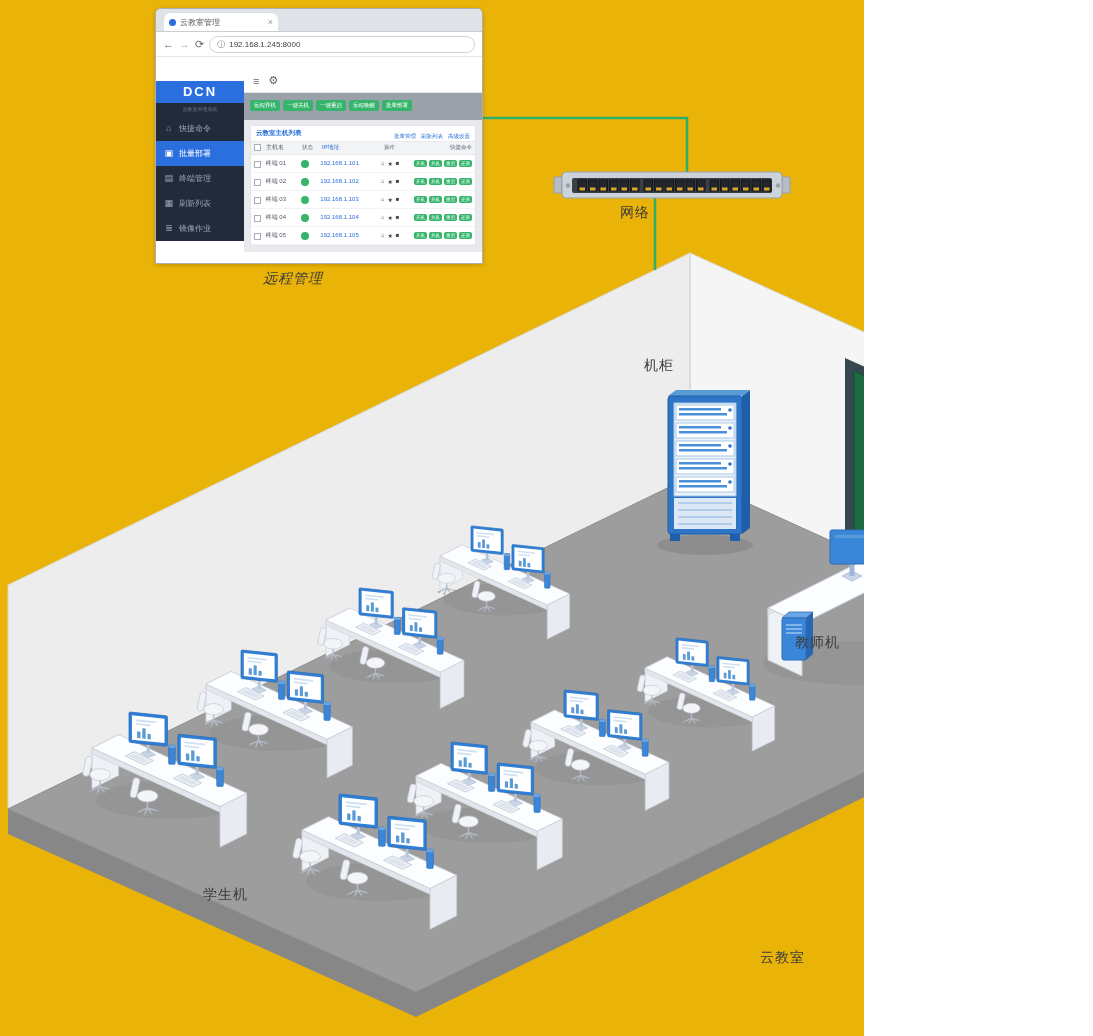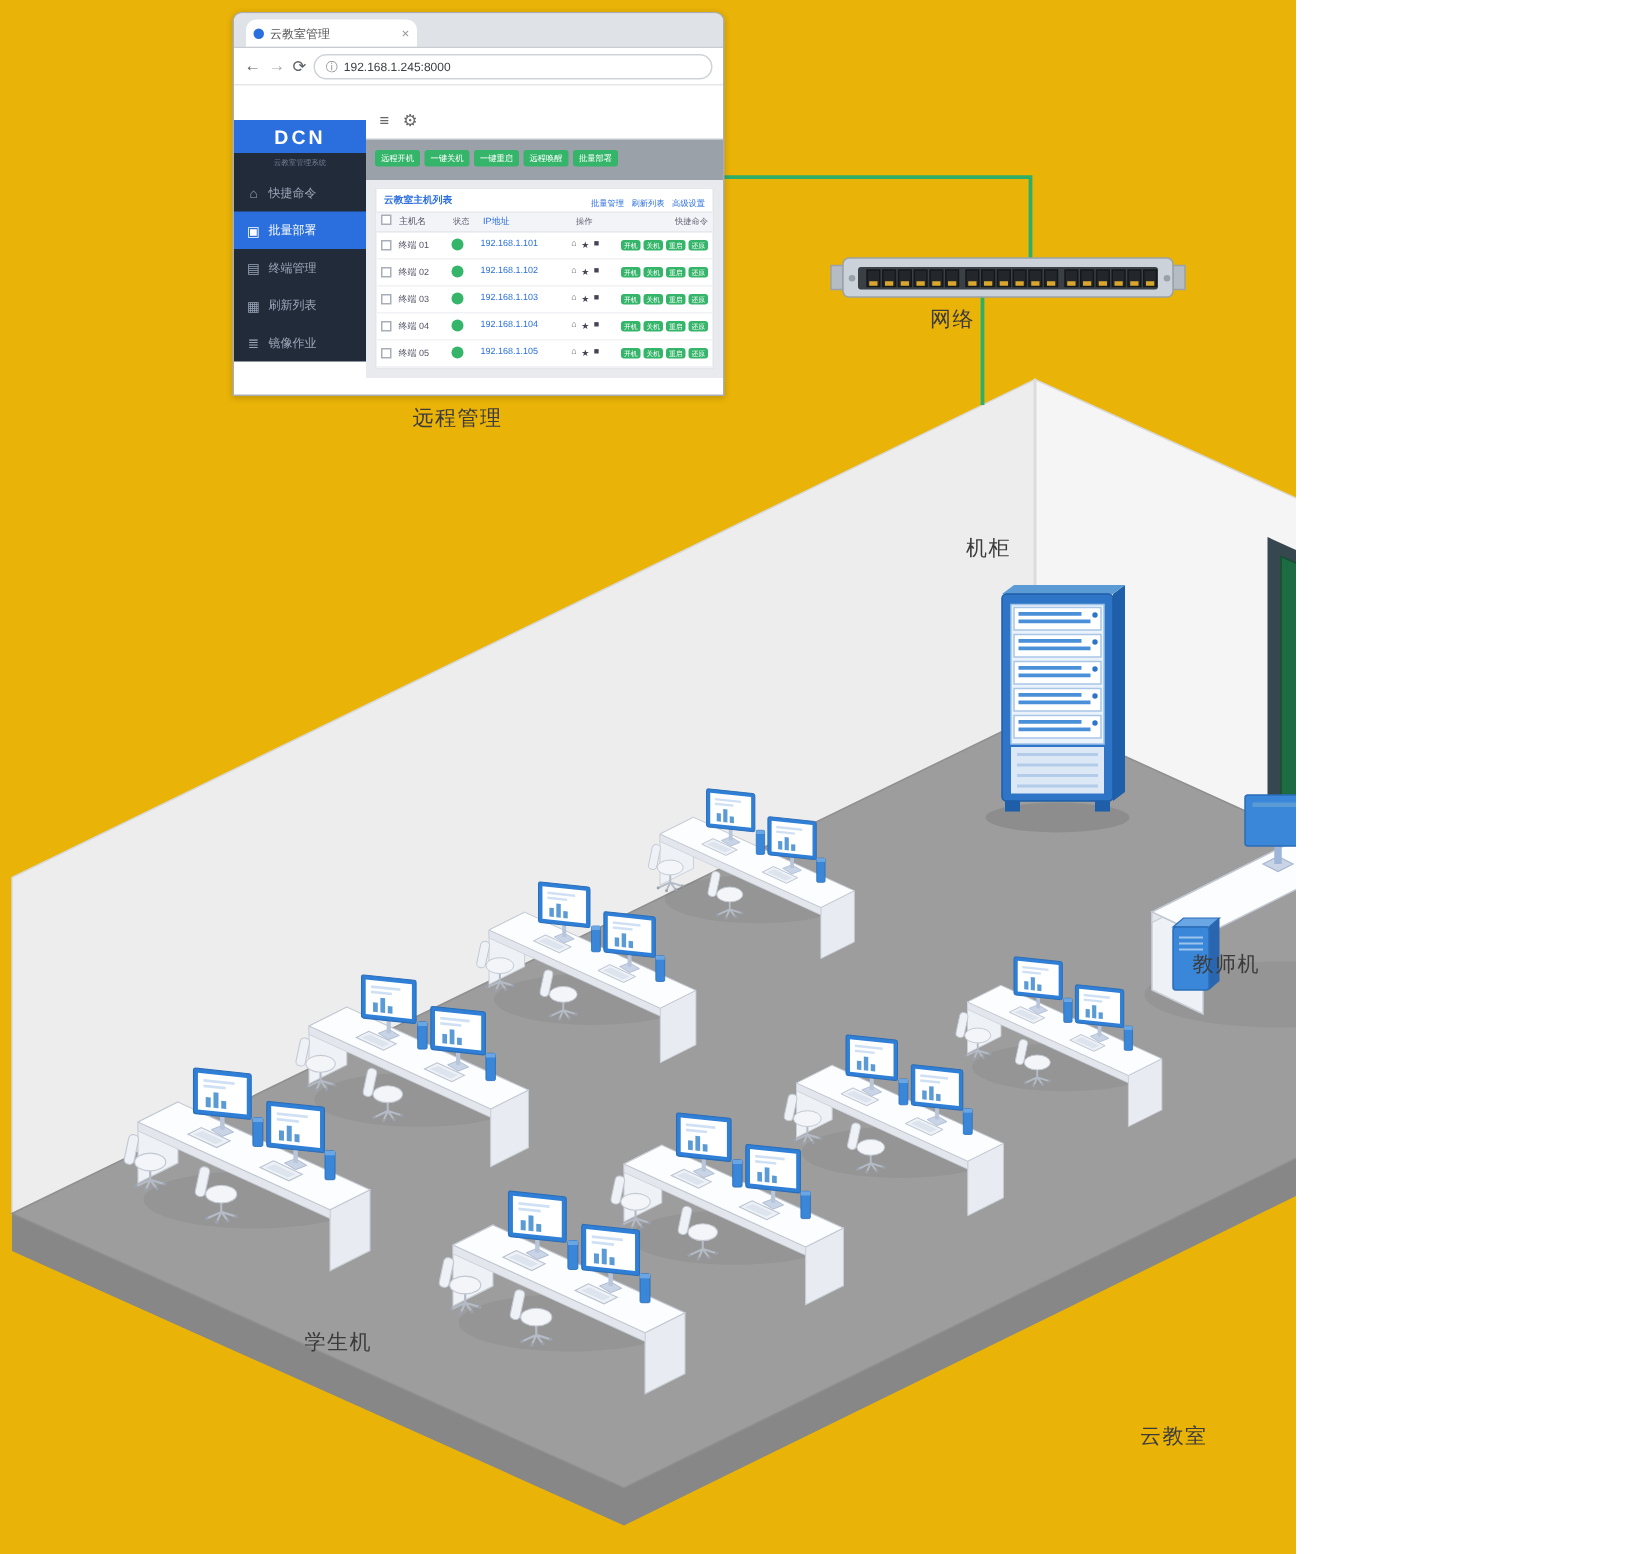--- a/index.html
+++ b/index.html
@@ -417,20 +417,20 @@
                   <span class="badge">重启</span>
                   <span class="badge">还原</span>
                 </span>
               </div>
             </div>
       </div>
     </div>
   </div>
 </div>
 
-<div class="scene-label" style="left:275px;top:270px;">远程管理</div>
+<div class="scene-label" style="left:263px;top:270px;font-style:italic;">远程管理</div>
 <div class="scene-label" style="left:620px;top:204px;">网络</div>
 <div class="scene-label" style="left:644px;top:357px;">机柜</div>
 <div class="scene-label" style="left:795px;top:634px;text-align:center;">教师机</div>
 <div class="scene-label" style="left:203px;top:886px;text-align:right;">学生机</div>
 <div class="scene-label" style="left:736px;top:949px;margin-left:24px;">云教室</div>
 
 </div>
 
 </body></html>

